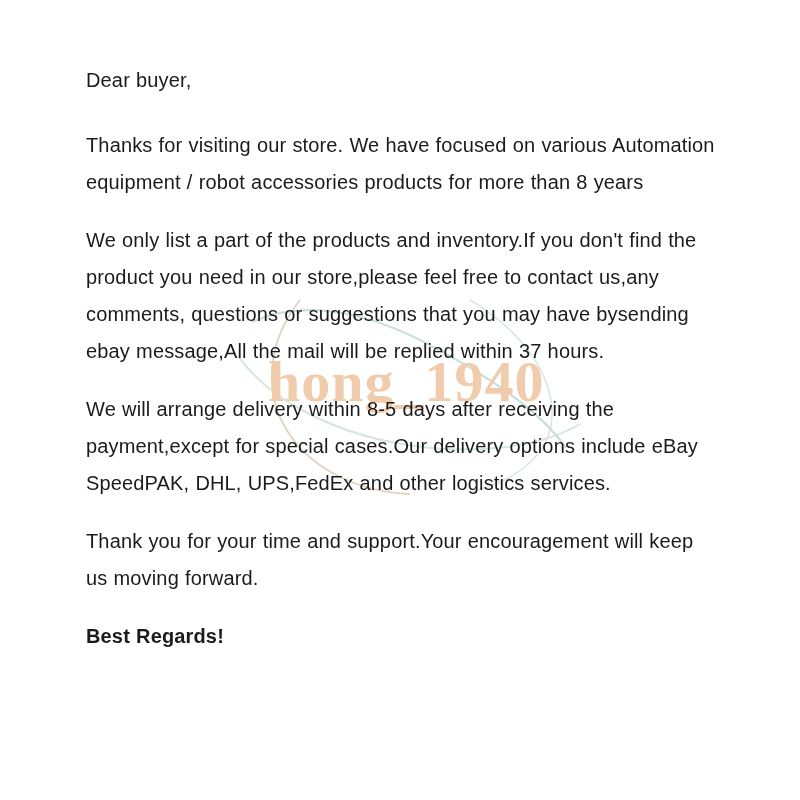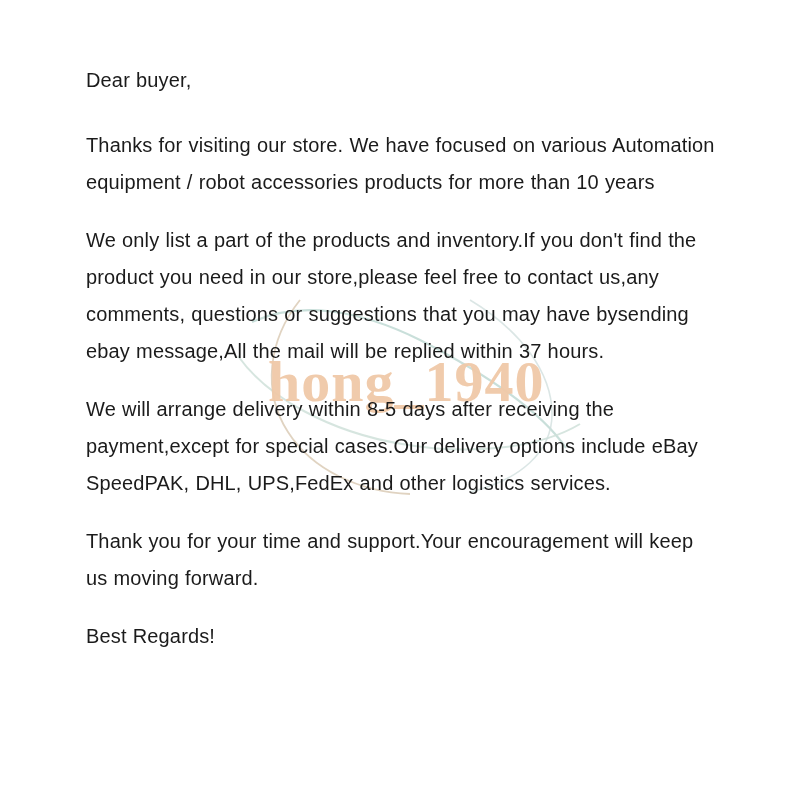--- a/index.html
+++ b/index.html
@@ -33,20 +33,21 @@
     color: #1b1b1b;
     margin: 0 0 21px 0;
     letter-spacing: 0.15px;
     word-spacing: 0.4px;
   }
   .para.salutation {
     margin-bottom: 28px;
   }
   .para.last {
     margin-bottom: 0;
+    font-weight: bold;
   }
   
   .watermark {
     position: absolute;
     left: 0;
     top: 0;
     width: 800px;
     height: 800px;
     z-index: 1;
     pointer-events: none;
@@ -74,20 +75,20 @@
       <path d="M252 322 C 300 300, 360 310, 420 340 C 486 374, 540 410, 566 448" fill="none" stroke="#c3dbd6" stroke-width="2.2" opacity="0.9"></path>
       <path d="M238 356 C 268 398, 330 432, 402 444 C 470 456, 540 448, 580 424" fill="none" stroke="#cfe0d9" stroke-width="2" opacity="0.85"></path>
       <path d="M300 300 C 268 340, 262 392, 288 432 C 312 470, 360 492, 410 494" fill="none" stroke="#d8c8b2" stroke-width="1.8" opacity="0.8"></path>
       <path d="M470 300 C 520 330, 552 372, 552 414 C 552 452, 520 480, 470 492" fill="none" stroke="#cfdedc" stroke-width="1.6" opacity="0.75"></path>
     </svg>
     <div class="wm-text">hong_1940</div>
   </div>
 
   <div class="letter">
     <p class="para salutation">Dear buyer,</p>
-    <p class="para">Thanks for visiting our store. We have focused on various Automation equipment / robot accessories products for more than 10 years</p>
+    <p class="para">Thanks for visiting our store. We have focused on various Automation equipment / robot accessories products for more than 8 years</p>
     <p class="para">We only list a part of the products and inventory.If you don't find the product you need in our store,please feel free to contact us,any comments, questions or suggestions that you may have bysending ebay message,All the mail will be replied within 37 hours.</p>
     <p class="para">We will arrange delivery within 8-5 days after receiving the payment,except for special cases.Our delivery options include eBay SpeedPAK, DHL, UPS,FedEx and other logistics services.</p>
     <p class="para">Thank you for your time and support.Your encouragement will keep us moving forward.</p>
     <p class="para last">Best Regards!</p>
   </div>
 
 </div>
 
 </body></html>

